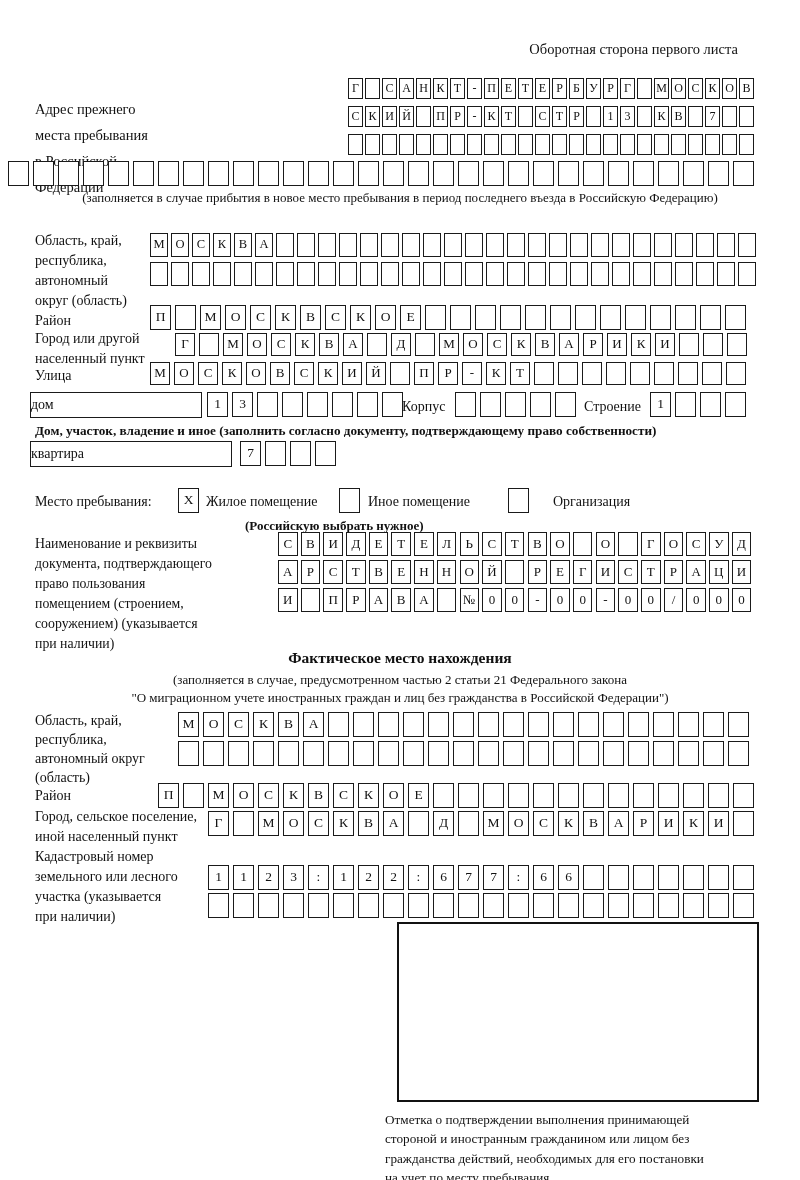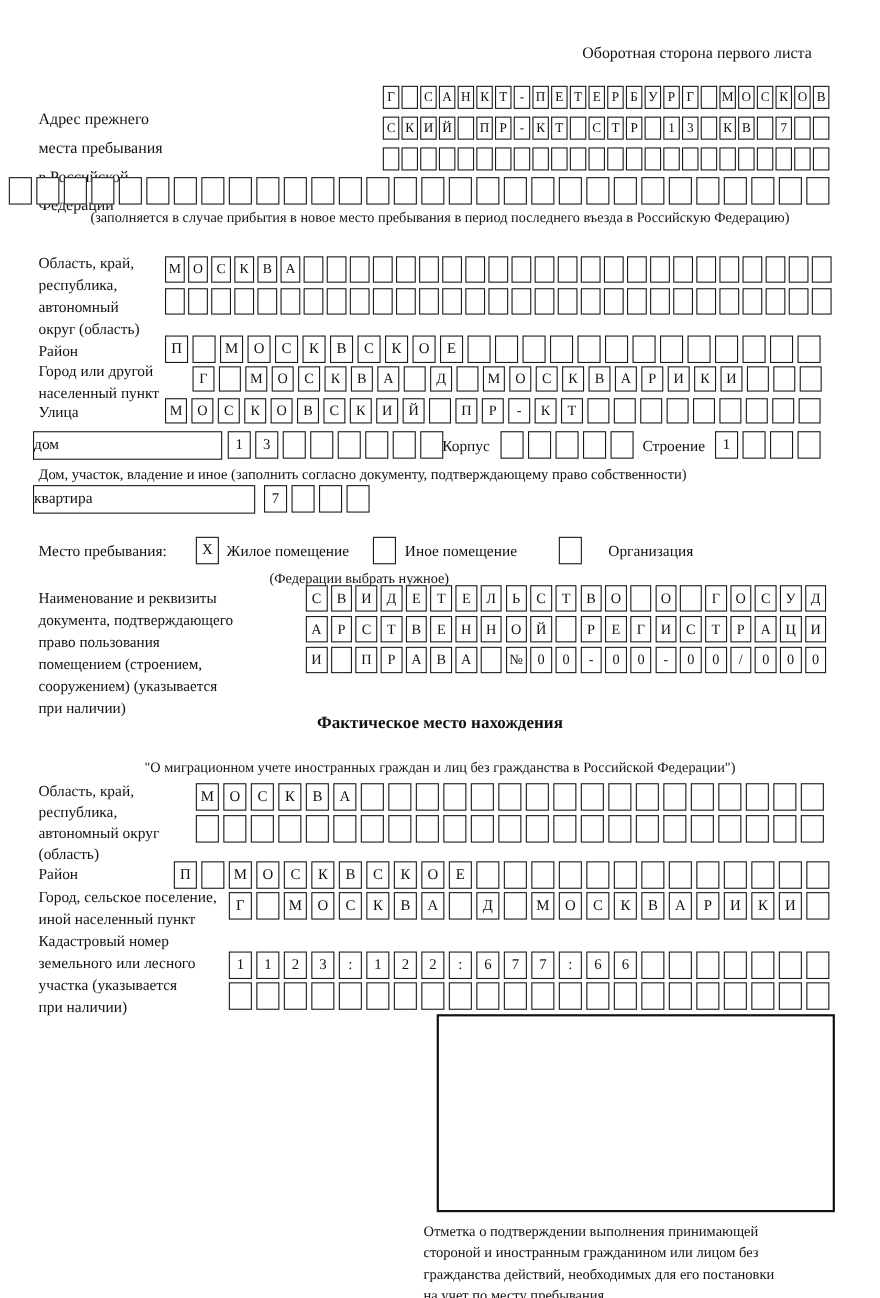--- a/index.html
+++ b/index.html
@@ -2,21 +2,21 @@
 <html><head>
 <meta charset="utf-8">
 <style>
   html,body{margin:0;padding:0;background:#fff;}
   .page{position:relative;width:800px;height:1180px;background:#fff;overflow:hidden;
         font-family:"Liberation Serif","DejaVu Serif",serif;color:#111;margin-top:16px;}
   .hdr{position:absolute;top:25px;right:62px;font-size:14.5px;}
   .lbl{position:absolute;font-size:14px;line-height:20px;white-space:pre-line;}
   .title{position:absolute;left:0;width:100%;text-align:center;font-weight:bold;font-size:15.5px;}
   .note{position:absolute;left:0;width:100%;text-align:center;font-size:13px;}
-  .cap{position:absolute;font-size:13.2px;}
+  .cap{position:absolute;font-size:13.2px;font-weight:bold;}
   .cellrow{position:absolute;white-space:nowrap;}
   .cell{display:inline-block;box-sizing:border-box;border:1.5px solid #1a1a1a;background:#fff;
         text-align:center;vertical-align:top;font-family:"Liberation Serif",serif;}
   .xs  .cell{width:15px;height:21px;line-height:18px;margin-right:2px;font-size:12px;}
   .sm  .cell{width:18px;height:24px;line-height:21px;margin-right:3px;font-size:12.5px;}
   .lg  .cell{width:21px;height:25px;line-height:22px;margin-right:4px;font-size:13.5px;}
   .p24 .cell{width:20px;height:23px;line-height:20px;margin-right:4px;font-size:13px;}
   .doc .cell{width:19.5px;height:24px;line-height:21px;margin-right:3.2px;font-size:13px;}
   .wbox{position:absolute;box-sizing:border-box;border:1.7px solid #1a1a1a;text-align:left;
         font-size:14px;background:#fff;}
@@ -70,33 +70,34 @@
   <div class="wbox" style="left:30px;top:425px;width:202px;height:26px;line-height:23px">квартира</div>
   <div class="cellrow lg" style="left:240px;top:425px"><span class="cell">7</span><span class="cell"></span><span class="cell"></span><span class="cell"></span></div>
 
   <div class="lbl" style="left:35px;top:476px">Место пребывания:</div>
   <div class="cellrow lg" style="left:178px;top:472px"><span class="cell">X</span></div>
   <div class="lbl" style="left:206px;top:476px">Жилое помещение</div>
   <div class="cellrow lg" style="left:339px;top:472px"><span class="cell"></span></div>
   <div class="lbl" style="left:368px;top:476px">Иное помещение</div>
   <div class="cellrow lg" style="left:508px;top:472px"><span class="cell"></span></div>
   <div class="lbl" style="left:553px;top:476px">Организация</div>
-  <div class="cap" style="left:245px;top:502px;font-size:13px">(Федерации выбрать нужное)</div>
+  <div class="cap" style="left:245px;top:502px;font-size:13px">(Российскую выбрать нужное)</div>
 
   <div class="lbl" style="left:35px;top:518px;font-size:13.8px">Наименование и реквизиты
 документа, подтверждающего
 право пользования
 помещением (строением,
 сооружением) (указывается
 при наличии)</div>
   <div class="cellrow doc" style="left:278px;top:516px"><span class="cell">С</span><span class="cell">В</span><span class="cell">И</span><span class="cell">Д</span><span class="cell">Е</span><span class="cell">Т</span><span class="cell">Е</span><span class="cell">Л</span><span class="cell">Ь</span><span class="cell">С</span><span class="cell">Т</span><span class="cell">В</span><span class="cell">О</span><span class="cell"></span><span class="cell">О</span><span class="cell"></span><span class="cell">Г</span><span class="cell">О</span><span class="cell">С</span><span class="cell">У</span><span class="cell">Д</span></div>
   <div class="cellrow doc" style="left:278px;top:544px"><span class="cell">А</span><span class="cell">Р</span><span class="cell">С</span><span class="cell">Т</span><span class="cell">В</span><span class="cell">Е</span><span class="cell">Н</span><span class="cell">Н</span><span class="cell">О</span><span class="cell">Й</span><span class="cell"></span><span class="cell">Р</span><span class="cell">Е</span><span class="cell">Г</span><span class="cell">И</span><span class="cell">С</span><span class="cell">Т</span><span class="cell">Р</span><span class="cell">А</span><span class="cell">Ц</span><span class="cell">И</span></div>
   <div class="cellrow doc" style="left:278px;top:572px"><span class="cell">И</span><span class="cell"></span><span class="cell">П</span><span class="cell">Р</span><span class="cell">А</span><span class="cell">В</span><span class="cell">А</span><span class="cell"></span><span class="cell">№</span><span class="cell">0</span><span class="cell">0</span><span class="cell">-</span><span class="cell">0</span><span class="cell">0</span><span class="cell">-</span><span class="cell">0</span><span class="cell">0</span><span class="cell">/</span><span class="cell">0</span><span class="cell">0</span><span class="cell">0</span></div>
 
   <div class="title" style="top:633px">Фактическое место нахождения</div>
+  <div class="note" style="top:656px">(заполняется в случае, предусмотренном частью 2 статьи 21 Федерального закона</div>
   <div class="note" style="top:674px">"О миграционном учете иностранных граждан и лиц без гражданства в Российской Федерации")</div>
 
   <div class="lbl" style="left:35px;top:695px;line-height:19px">Область, край,
 республика,
 автономный округ
 (область)</div>
   <div class="cellrow lg" style="left:178px;top:696px"><span class="cell">М</span><span class="cell">О</span><span class="cell">С</span><span class="cell">К</span><span class="cell">В</span><span class="cell">А</span><span class="cell"></span><span class="cell"></span><span class="cell"></span><span class="cell"></span><span class="cell"></span><span class="cell"></span><span class="cell"></span><span class="cell"></span><span class="cell"></span><span class="cell"></span><span class="cell"></span><span class="cell"></span><span class="cell"></span><span class="cell"></span><span class="cell"></span><span class="cell"></span><span class="cell"></span></div>
   <div class="cellrow lg" style="left:178px;top:725px"><span class="cell"></span><span class="cell"></span><span class="cell"></span><span class="cell"></span><span class="cell"></span><span class="cell"></span><span class="cell"></span><span class="cell"></span><span class="cell"></span><span class="cell"></span><span class="cell"></span><span class="cell"></span><span class="cell"></span><span class="cell"></span><span class="cell"></span><span class="cell"></span><span class="cell"></span><span class="cell"></span><span class="cell"></span><span class="cell"></span><span class="cell"></span><span class="cell"></span><span class="cell"></span></div>
 
   <div class="lbl" style="left:35px;top:770px">Район</div>

